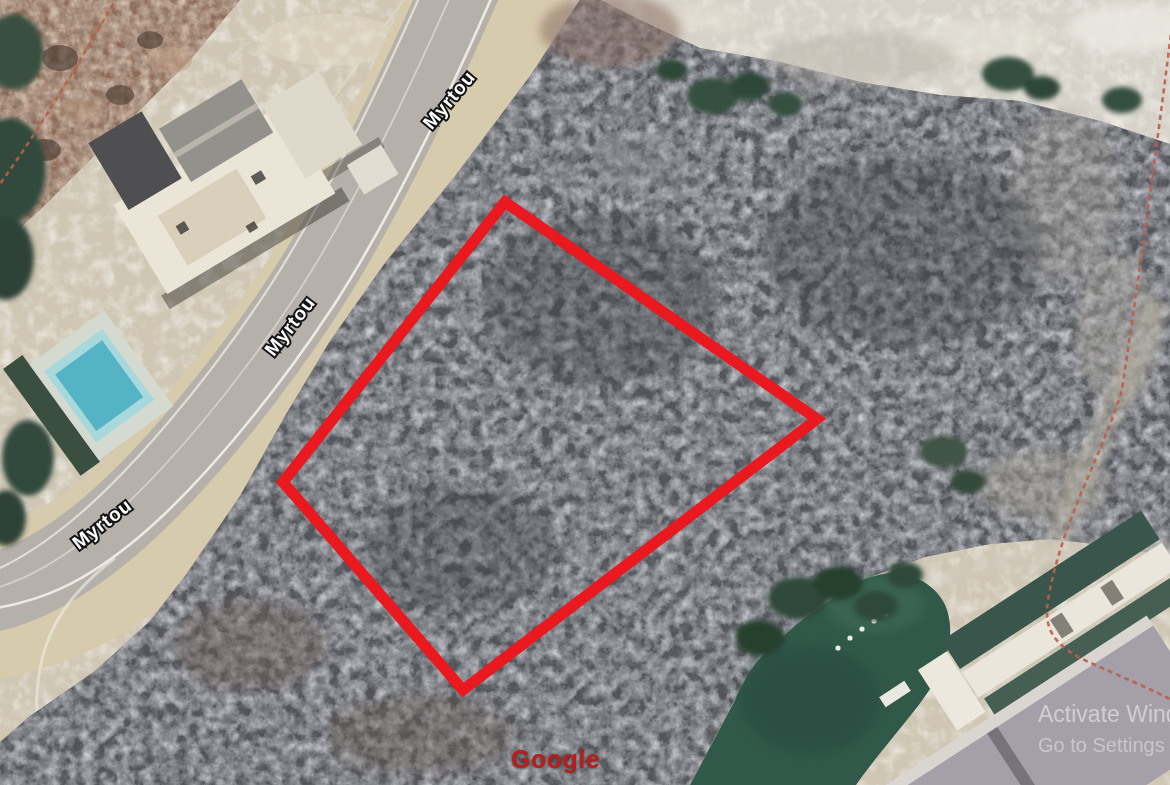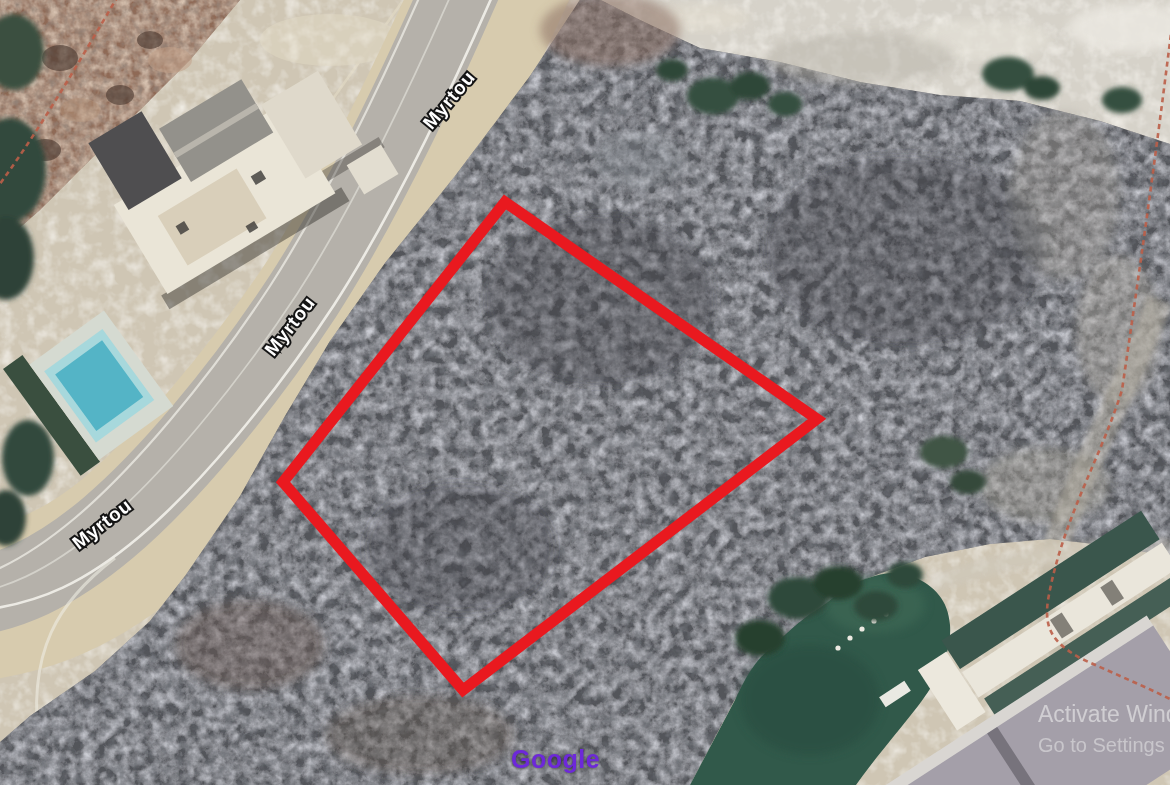--- a/index.html
+++ b/index.html
@@ -21,21 +21,21 @@
   .plot{stroke:var(--plot-red,#e9191f);fill:none;stroke-width:11;
         stroke-linejoin:miter;stroke-miterlimit:8;}
 
   .road-label{
     font-weight:bold;font-size:19px;letter-spacing:1px;
     fill:#ffffff;stroke:#141414;stroke-width:4px;paint-order:stroke;
   }
 
   .google-watermark{
     position:absolute;left:511px;top:745px;
-    color:#6d28d9;font-size:25px;font-weight:bold;letter-spacing:.5px;
+    color:#b91c1c;font-size:25px;font-weight:bold;letter-spacing:.5px;
     text-shadow:0 1px 3px rgba(0,0,0,.5);
   }
   .os-watermark{
     position:absolute;left:1038px;top:703px;width:400px;
     color:rgba(244,244,244,.55);line-height:1.0;white-space:nowrap;
   }
   .os-watermark .l1{font-size:23px;margin:0 0 9px 0;}
   .os-watermark .l2{font-size:20px;color:rgba(240,240,240,.48);}
 </style>
 </head>

